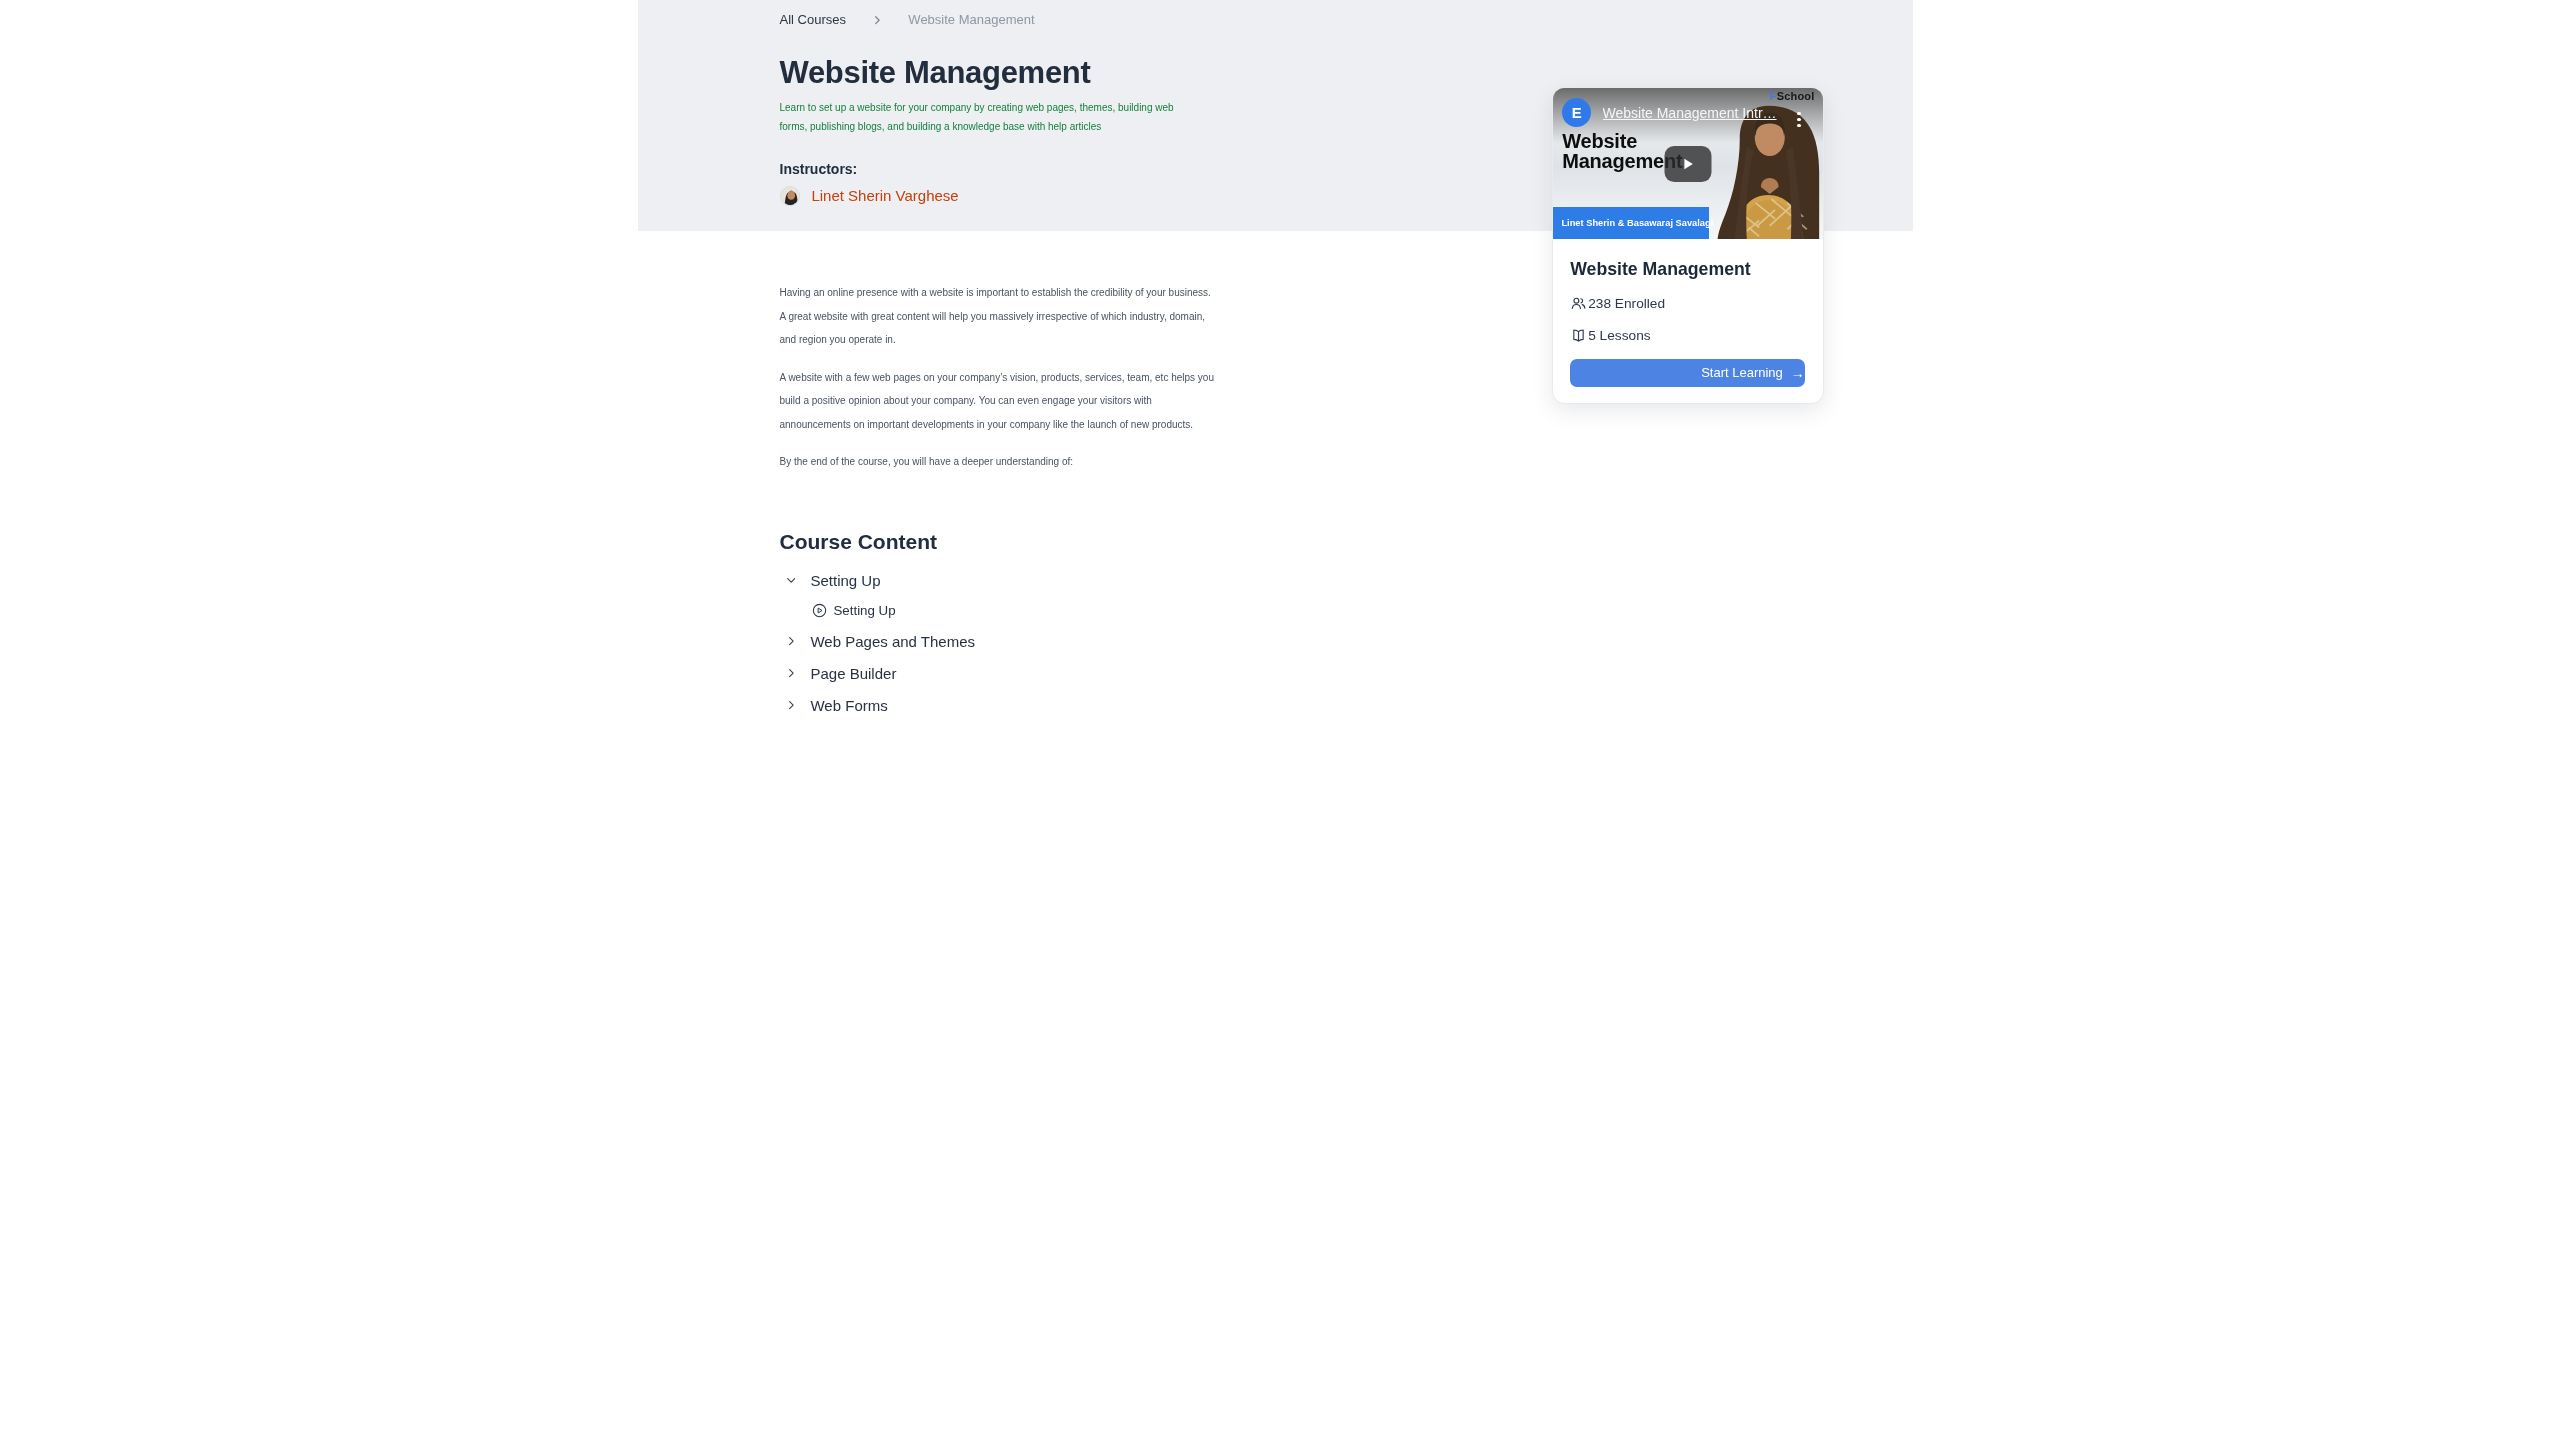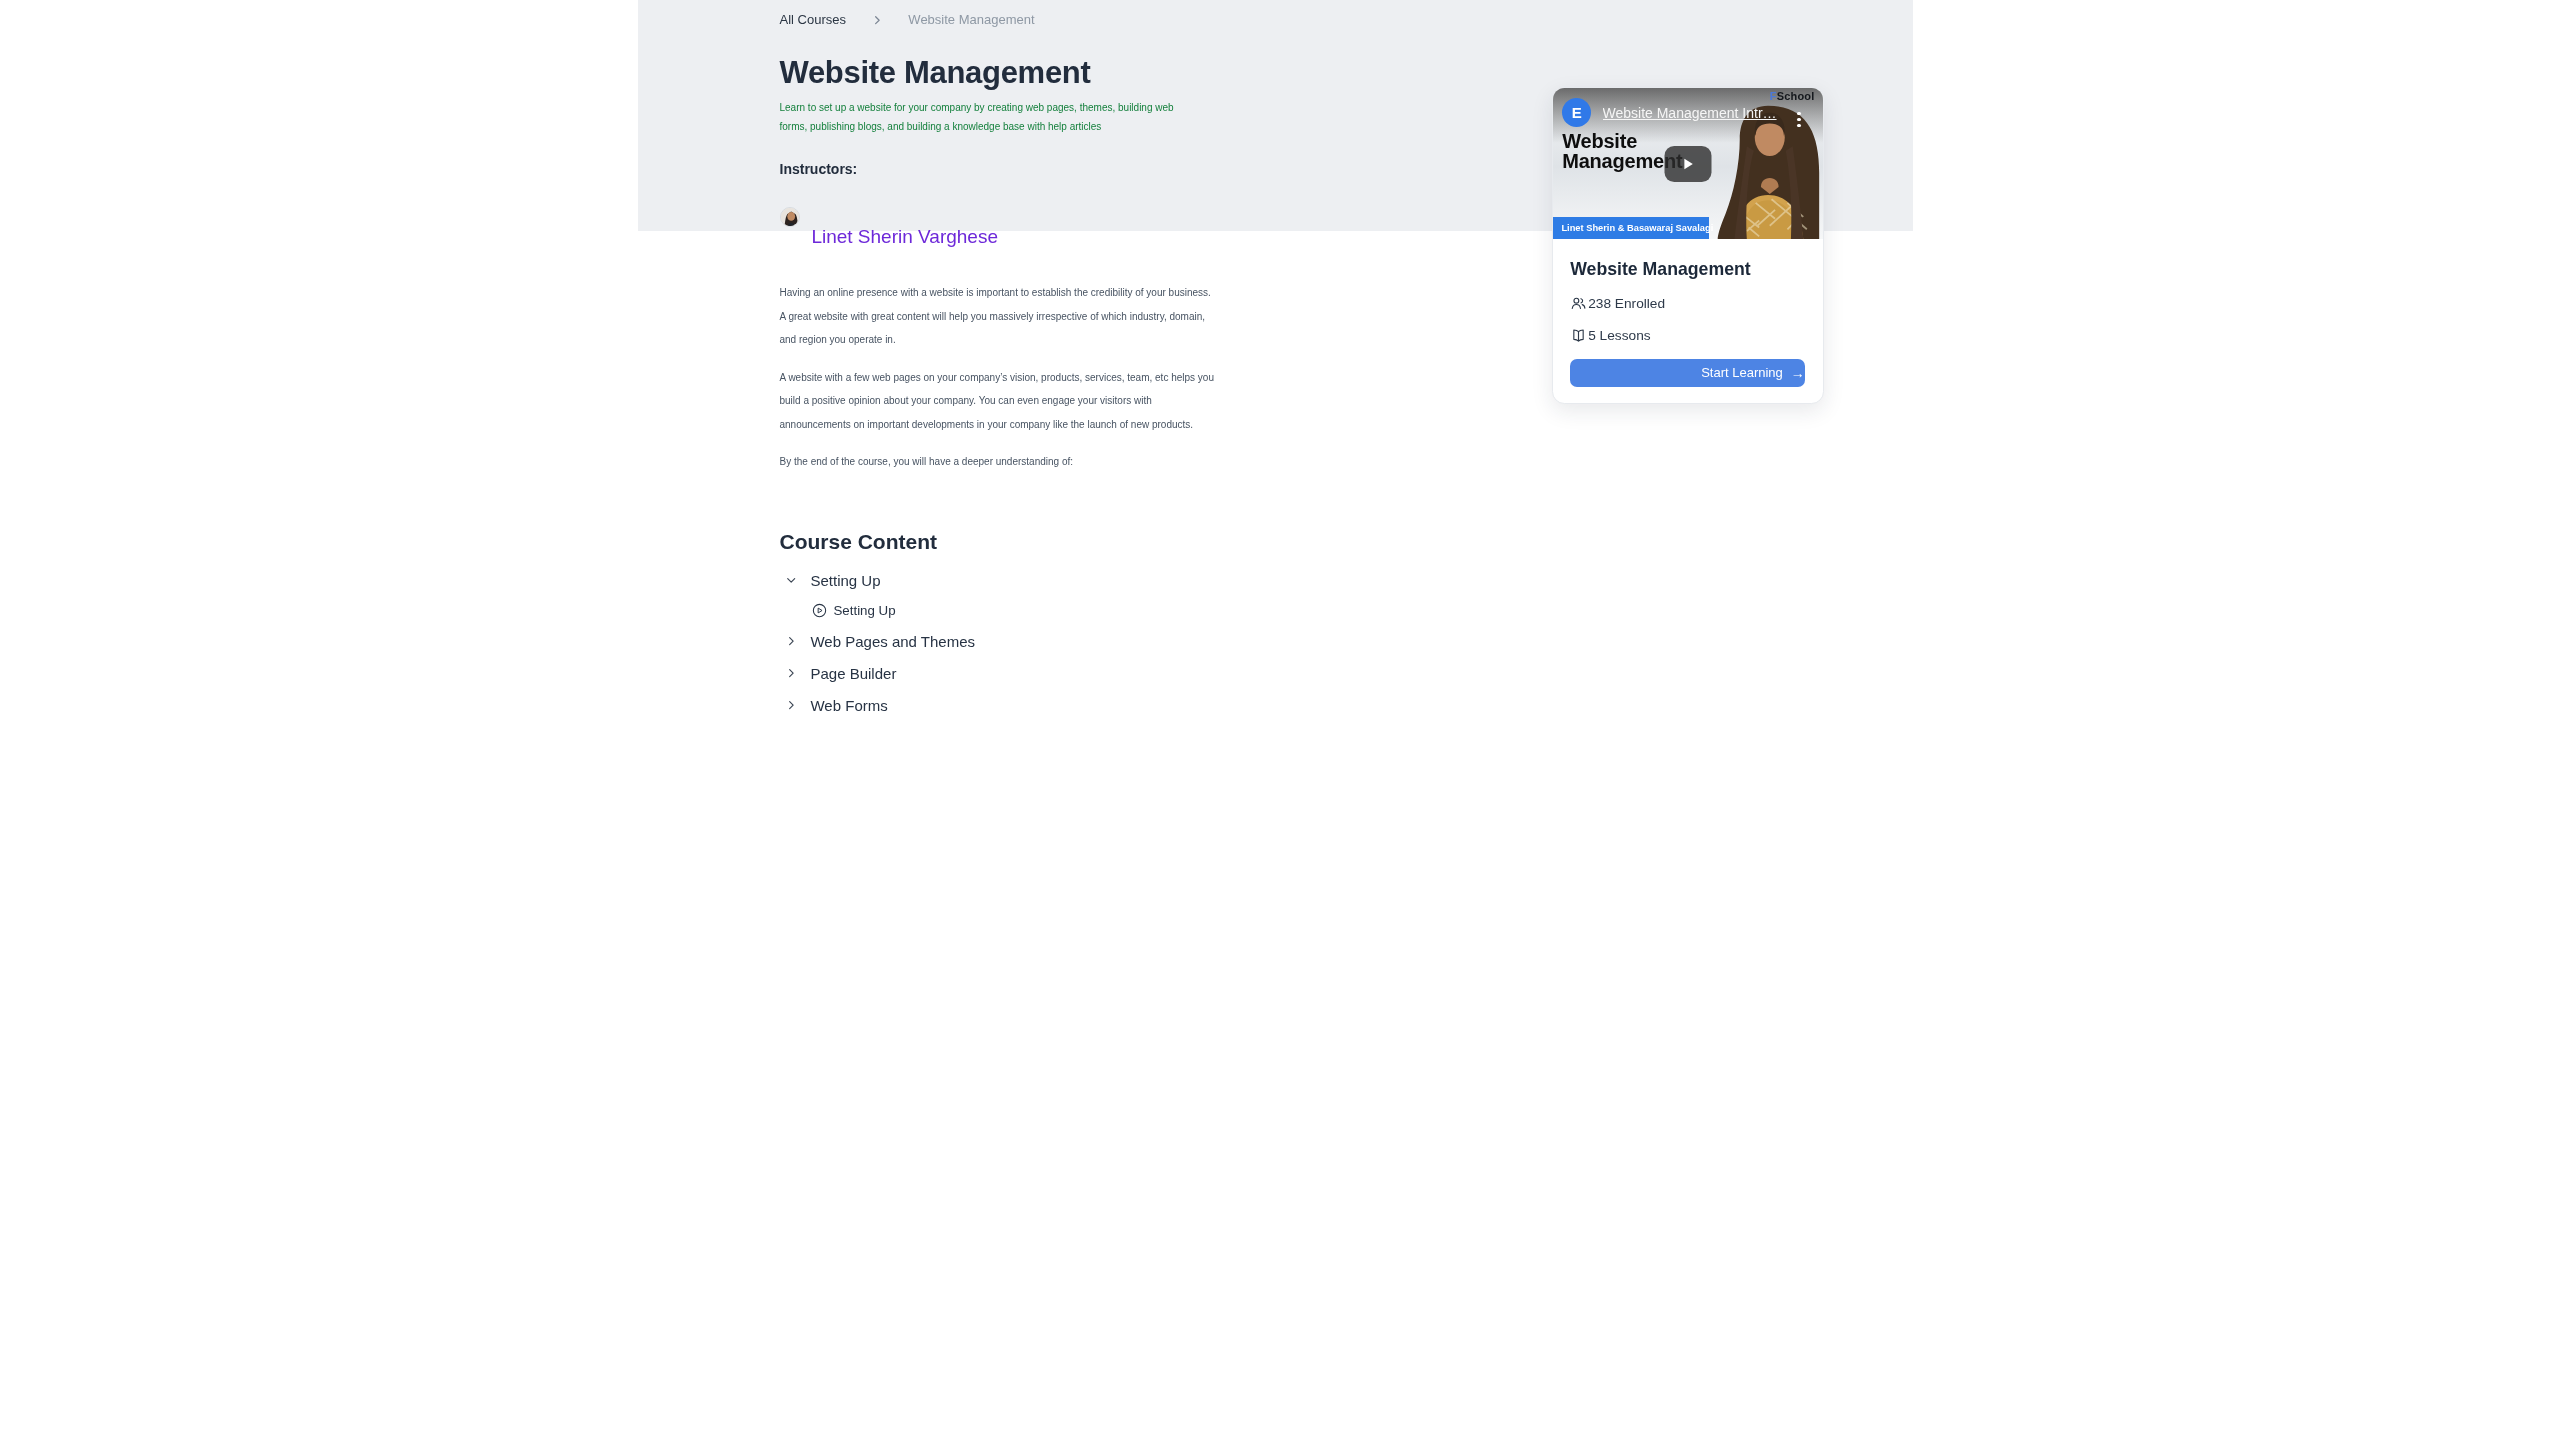--- a/index.html
+++ b/index.html
@@ -16,21 +16,21 @@
   .crumb-sep { display:flex; align-items:center; color:#7c8694; }
   .crumb-current { color:#8e98a4; }
 
   .page-title { margin-top:27.5px; font-size:31px; font-weight:700; color:#222d3d; letter-spacing:-0.3px; }
   .subtitle { margin-top:7px; font-size:10px; line-height:19px; color:#15803d; white-space:pre-line; }
 
   .instructors-label { margin-top:25px; font-size:14px; font-weight:700; color:#222d3d; }
   .instructor-row { margin-top:8.9px; display:flex; align-items:center; gap:11.5px; }
   .avatar { width:20.4px; height:20.4px; border-radius:50%; overflow:hidden; border:0.9px solid #d8dce1; background:#efe9e3; flex:0 0 auto; }
   .avatar svg { display:block; }
-  .instructor-name { font-size:19px; color:#6d28d9;margin-top:40px; }
+  .instructor-name { font-size:15px; color:#c2410c; }
 
   
   .content { position:absolute; left:142px; top:231px; width:655px; }
   .para { margin-top:0; padding-top:0; font-size:10px; line-height:23.5px; color:#475362; white-space:pre-line; }
   .para.first { margin-top:50px; }
   .para + .para { margin-top:14px; }
 
   .cc-heading { margin-top:56px; font-size:21px; font-weight:700; color:#222d3d; }
   .cc-list { margin-top:10.6px; }
   .cc-row { display:flex; align-items:center; height:32px; gap:0; cursor:pointer; }
@@ -57,21 +57,21 @@
   .fschool .rest { color:#15181d; }
   .vid-menu { position:absolute; right:22px; top:24px; display:flex; flex-direction:column; gap:3.1px; cursor:pointer; }
   .vid-menu i { width:3.1px; height:3.1px; border-radius:50%; background:#ffffff; display:block; }
   .thumb-title { position:absolute; left:9.7px; top:43px; font-size:20px; line-height:20.4px; font-weight:700;
                  color:#0e0e0e; white-space:pre-line; letter-spacing:-0.2px; }
   .person { position:absolute; right:0; bottom:0; width:110px; height:135px; }
   .play-btn { position:absolute; left:50%; top:58px; transform:translateX(-50%); width:47px; height:36px;
               border-radius:9.7px; background:rgba(45,45,45,.8); display:flex; align-items:center;
               justify-content:center; cursor:pointer; border:none; }
   .play-btn svg { display:block; }
-  .vid-caption { position:absolute; left:0; bottom:0; width:156px; height:22px; background:#2e7ce5;
+  .vid-caption { position:absolute; left:0; bottom:0; width:156px; height:32px; background:#2e7ce5;
                  display:flex; align-items:center; padding-left:8.9px; }
   .vid-caption span { color:#ffffff; font-size:9.3px; font-weight:700; white-space:nowrap; }
 
   .card-body { padding:0 17.7px 16px 17.7px; }
   .card-title { margin-top:19.5px; font-size:17.7px; font-weight:700; color:#1c2839; }
   .stat-row { display:flex; align-items:center; gap:1px; margin-top:15px; color:#2d3949; }
   .stat-row svg { flex:0 0 auto; }
   .stat-text { font-size:13.7px; }
   .cta { margin-top:15px; width:100%; height:28px; border:none; border-radius:7px; background:#4d84e4;
          color:#ffffff; font-family:"Liberation Sans", sans-serif; font-size:13px; display:flex;

